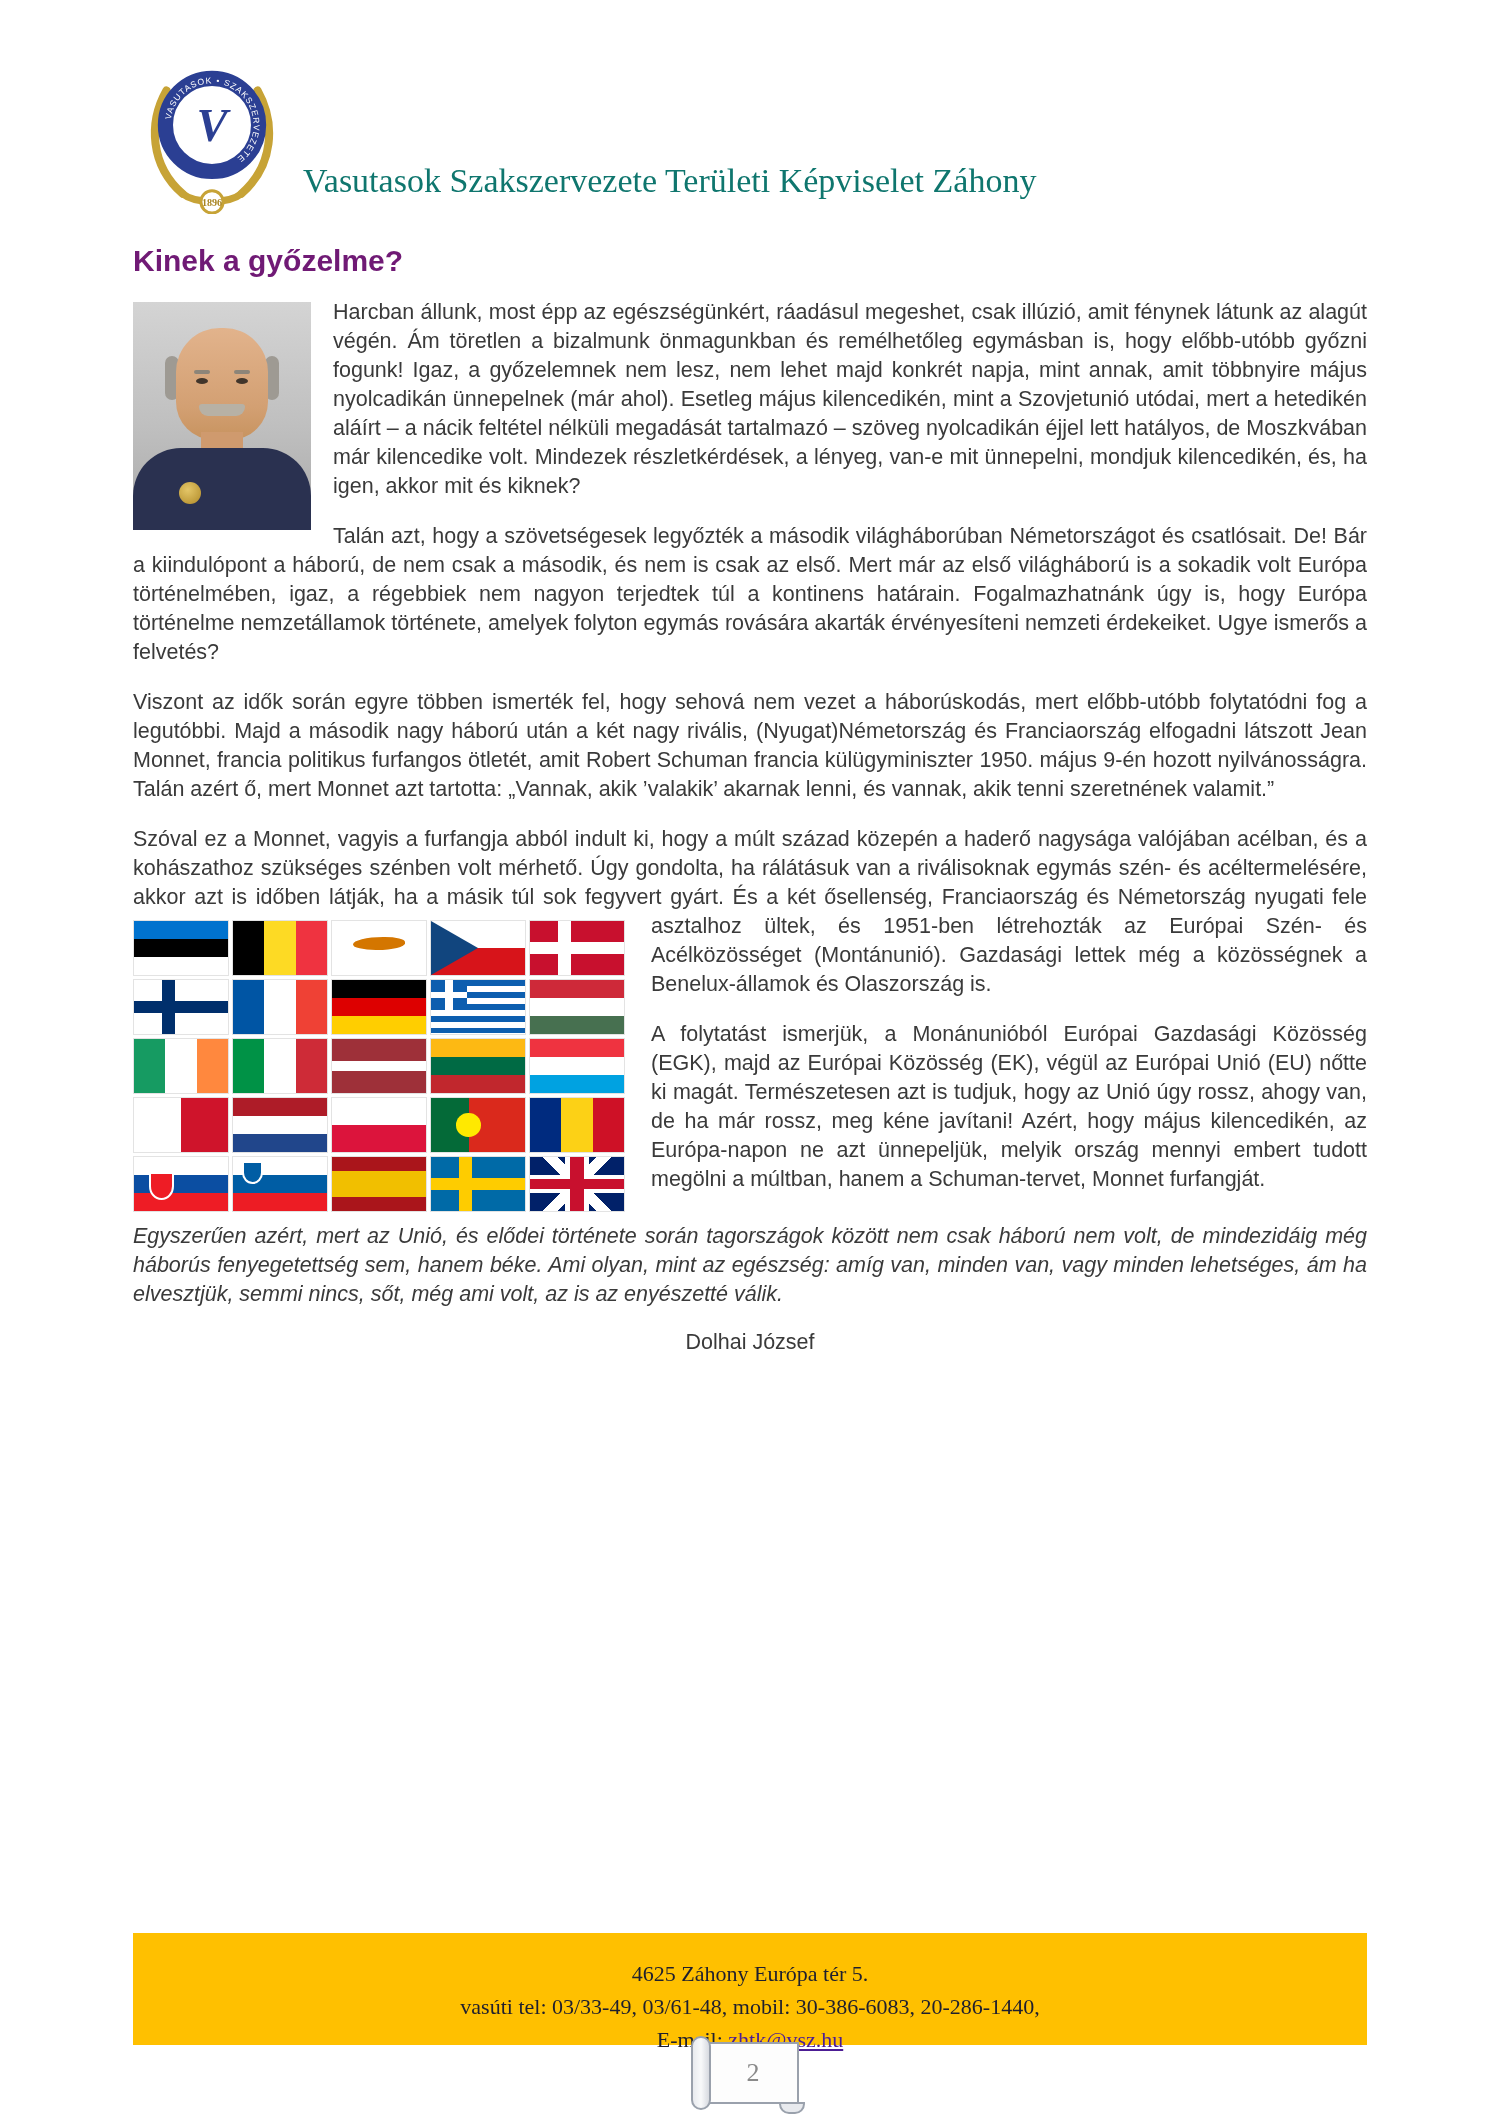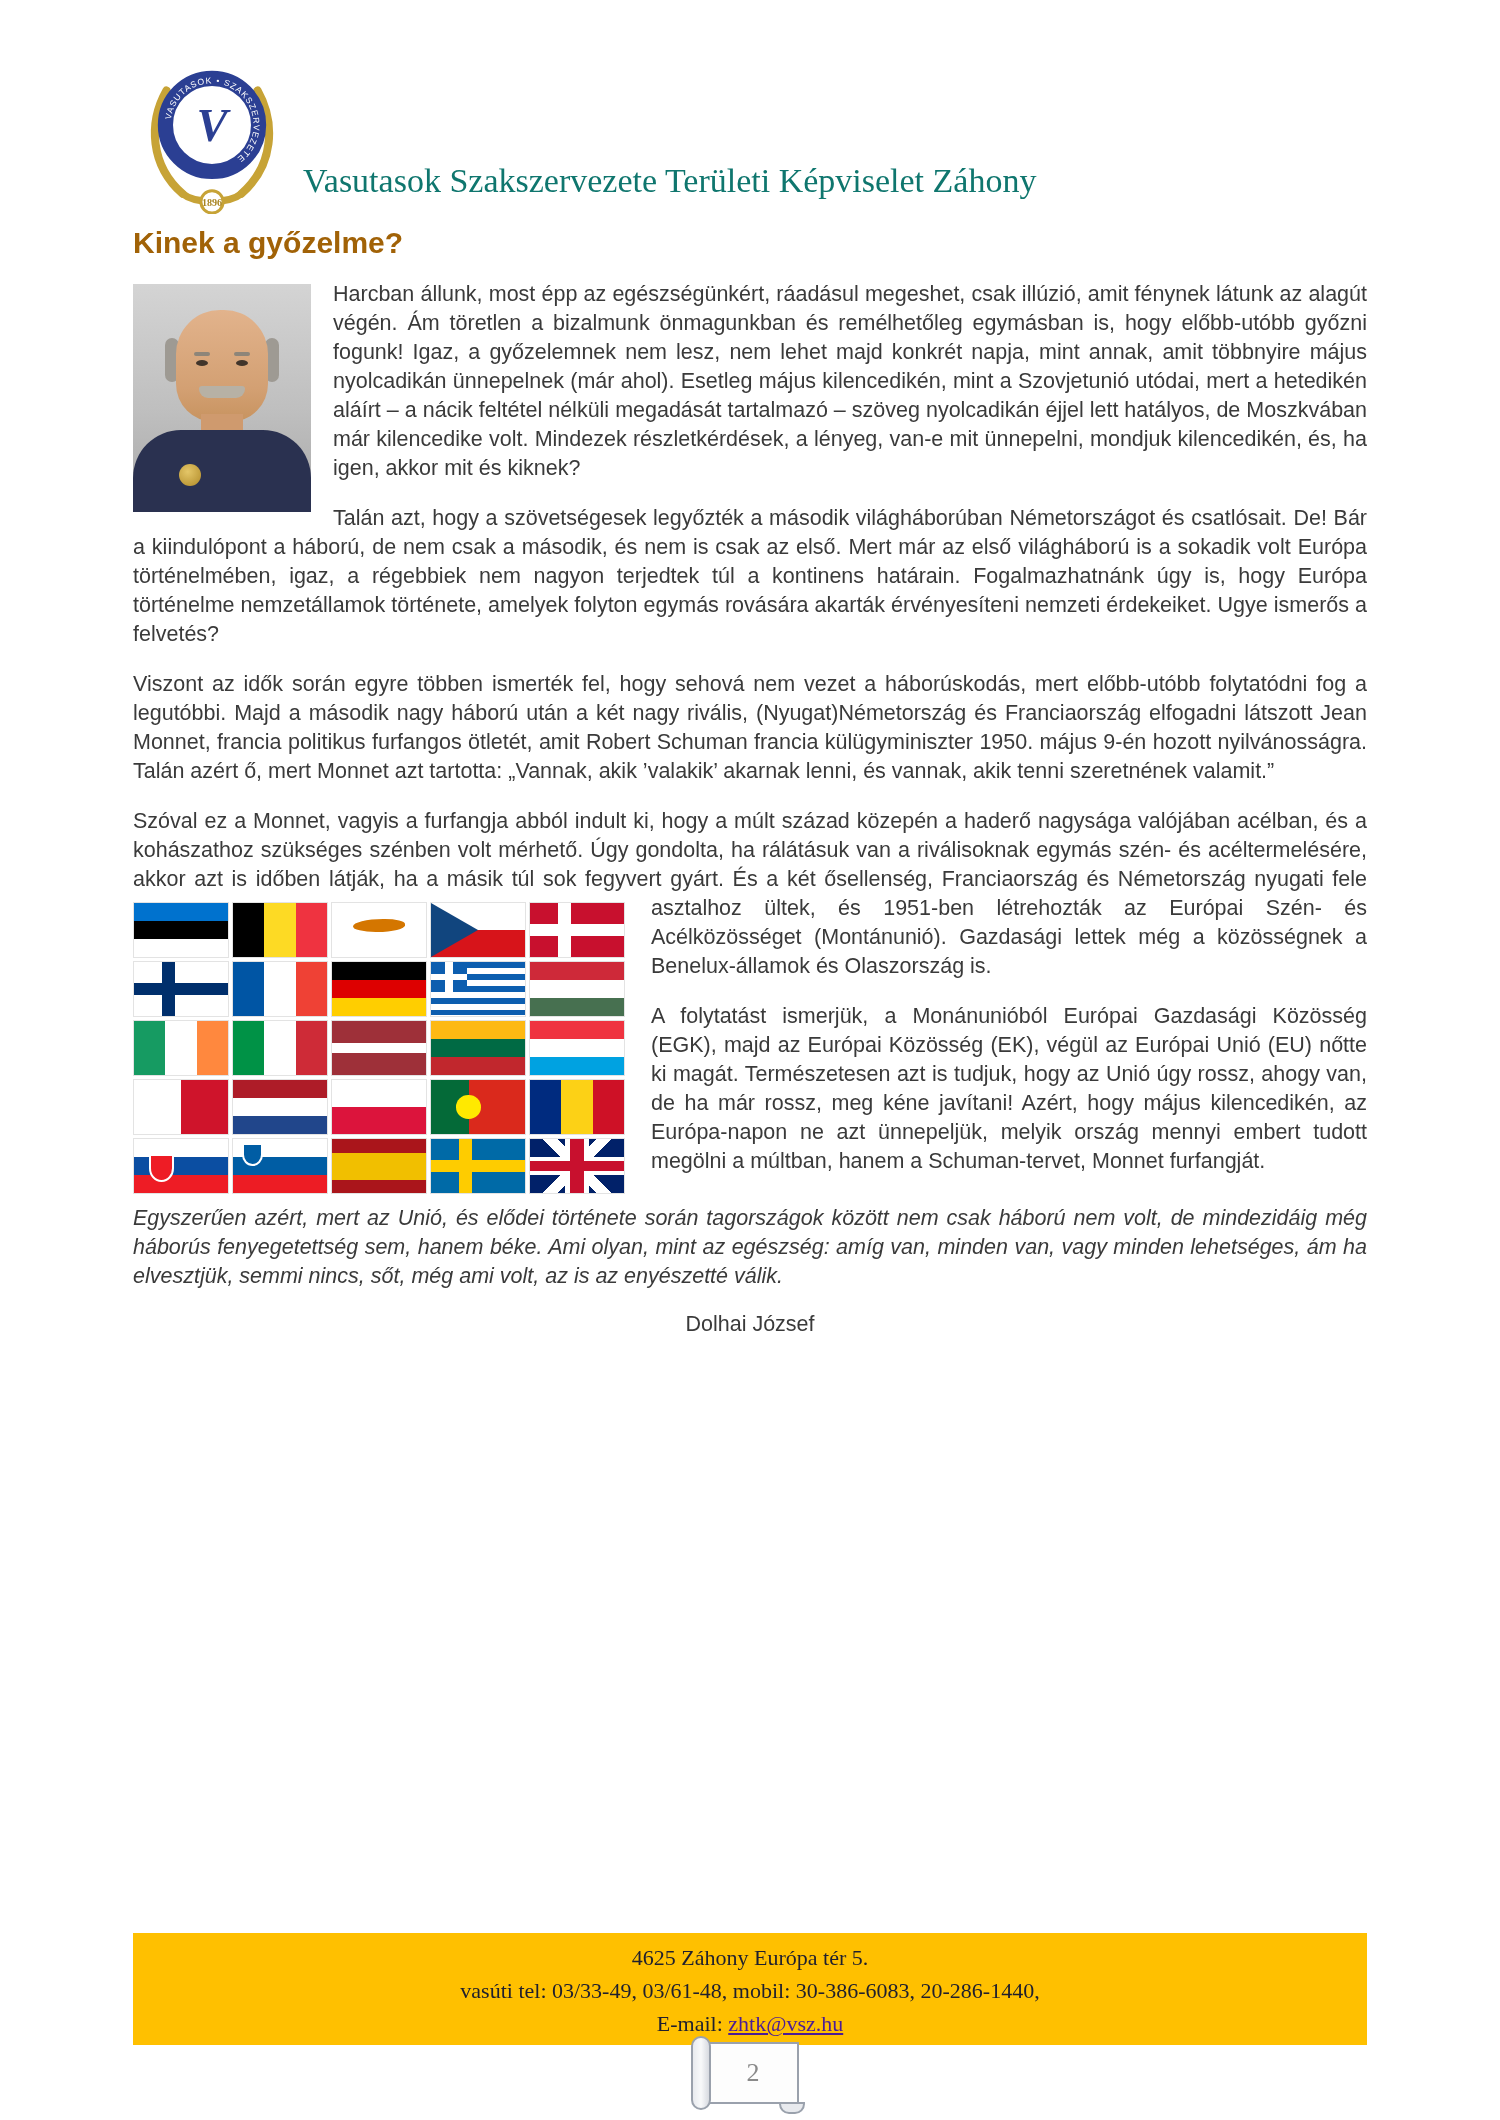--- a/index.html
+++ b/index.html
@@ -28,22 +28,22 @@
     font-size: 34px;
     color: #0f766e;
     padding: 0 0 14px 12px;
     white-space: nowrap;
   }
 
   
   .article-title {
     font-size: 30px;
     font-weight: bold;
-    color: #a16207;
-    margin: 12px 0 20px 0;
+    color: #701a75;
+    margin: 30px 0 20px 0;
   }
   p.body-text {
     font-size: 21.5px;
     line-height: 29px;
     text-align: justify;
     margin: 1px 0 21px 0;
   }
   .signature {
     font-size: 21.5px;
     text-align: center;
@@ -180,21 +180,21 @@
   .footer-bar {
     position: absolute;
     left: 133px; right: 133px;
     top: 1933px; height: 112px;
     background: #ffc000;
     font-family: "Liberation Serif", serif;
     font-size: 22px;
     line-height: 33px;
     color: #1f1f2e;
     text-align: center;
-    padding-top: 8px;
+    padding-top: 24px;
   }
   .email-link { color: #4c1d95; text-decoration: underline; }
 
   .page-scroll {
     position: absolute;
     top: 2036px; left: 50%; transform: translateX(-50%);
     width: 118px; height: 74px;
   }
   .scroll-body {
     position: absolute; left: 16px; top: 6px;

